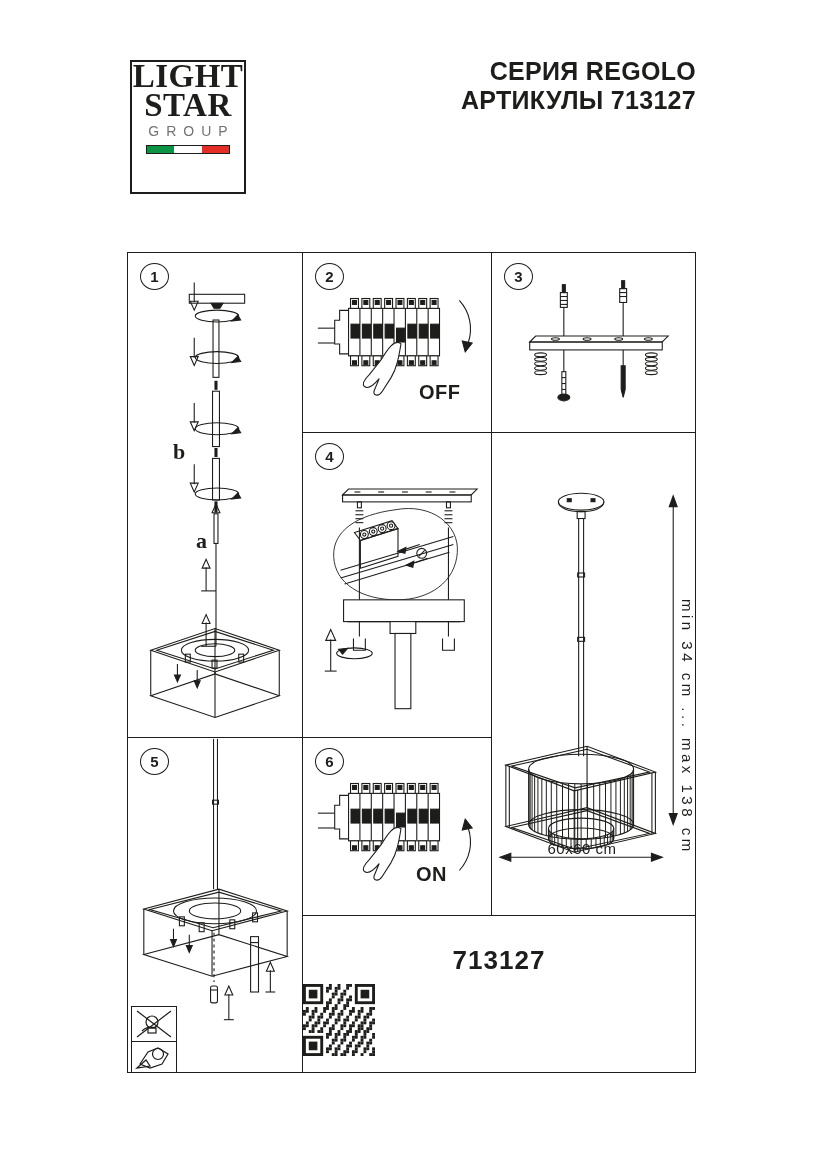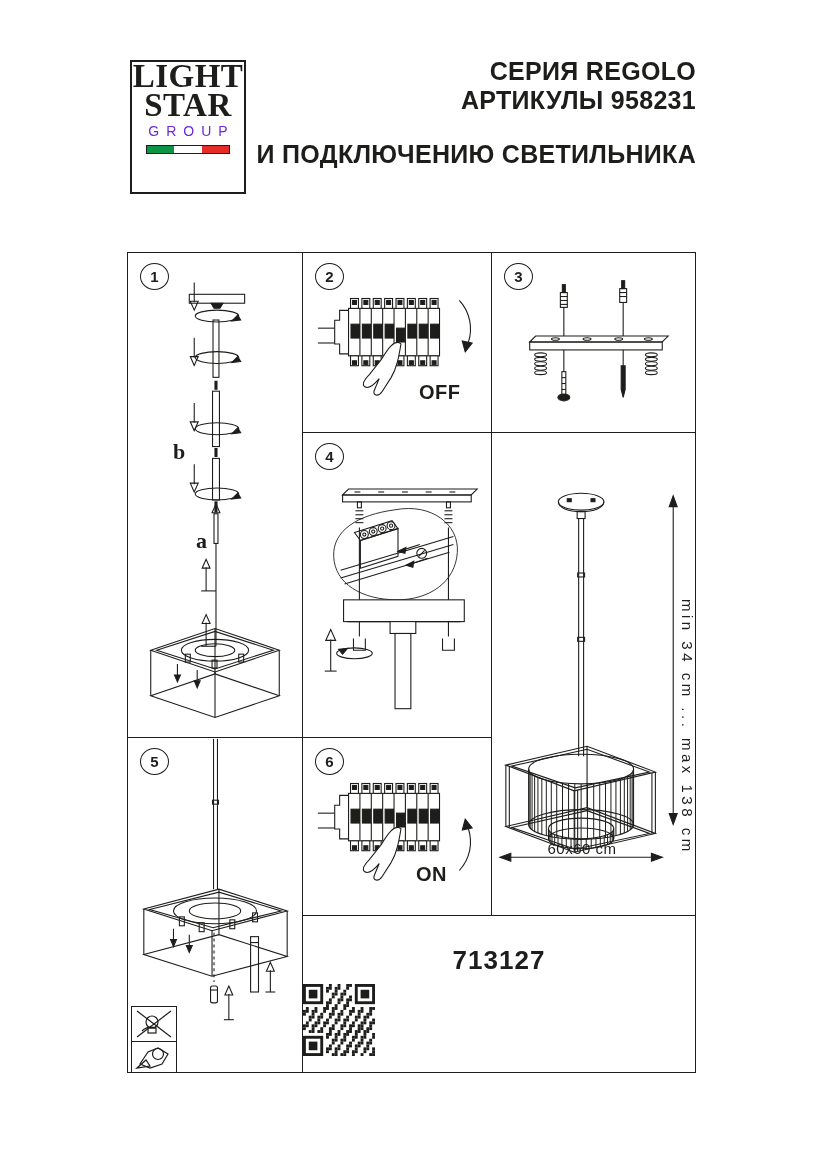--- a/index.html
+++ b/index.html
@@ -3,21 +3,21 @@
 <meta charset="utf-8">
 <style>
   *{margin:0;padding:0;box-sizing:border-box}
   html,body{background:#fff}
   body{width:826px;height:1171px;position:relative;font-family:"Liberation Sans",sans-serif;color:#1d1d1b;overflow:hidden}
   .page{position:absolute;left:0;top:0;width:826px;height:1171px;background:#fff}
 
   
   .logo-box{position:absolute;left:130px;top:60px;width:116px;height:134px;border:2px solid #1d1d1b;text-align:center;background:#fff}
   .logo-word{font-family:"Liberation Serif",serif;font-weight:bold;font-size:33px;line-height:29px;letter-spacing:.5px}
-  .logo-group{font-size:14px;letter-spacing:7px;margin-top:3px;text-indent:7px;color:#6d28d9}
+  .logo-group{font-size:14px;letter-spacing:7px;margin-top:3px;text-indent:7px;color:#737373}
   .flag{margin:6px auto 0;width:84px;height:9px;border:1px solid #1d1d1b;display:flex}
   .flag>div{flex:1;height:100%}
 
   
   .hdr{position:absolute;right:130px;text-align:right;font-weight:bold;font-size:25px;line-height:29px;letter-spacing:.3px;white-space:nowrap}
   .hdr-top{top:57px}
   .hdr-title{top:140px}
 
   
   .grid{position:absolute;left:127px;top:252px;width:569px;height:821px}
@@ -60,24 +60,23 @@
     <div class="logo-group">GROUP</div>
     <div class="flag">
       <div style="background: rgb(11, 148, 68);"></div>
       <div style="background: rgb(255, 255, 255);"></div>
       <div style="background: rgb(229, 45, 39);"></div>
     </div>
   </div>
 
   <div class="hdr hdr-top">
     <div>СЕРИЯ REGOLO</div>
-    <div>АРТИКУЛЫ 958231</div>
+    <div>АРТИКУЛЫ 713127</div>
   </div>
   <div class="hdr hdr-title">
-    <div>И ПОДКЛЮЧЕНИЮ СВЕТИЛЬНИКА</div>
   </div>
 
   <div class="grid">
 
     <div class="panel" id="p1">
       <svg class="draw" viewBox="0 0 176 486">
         <g stroke="#1d1d1b" fill="none" stroke-width="1.1">
           <rect x="62" y="40" width="56" height="9"></rect>
           <path d="M84 49 l3 5 h6 l3 -5 z" fill="#1d1d1b"></path>
           <line x1="67" y1="28" x2="67" y2="48"></line>

